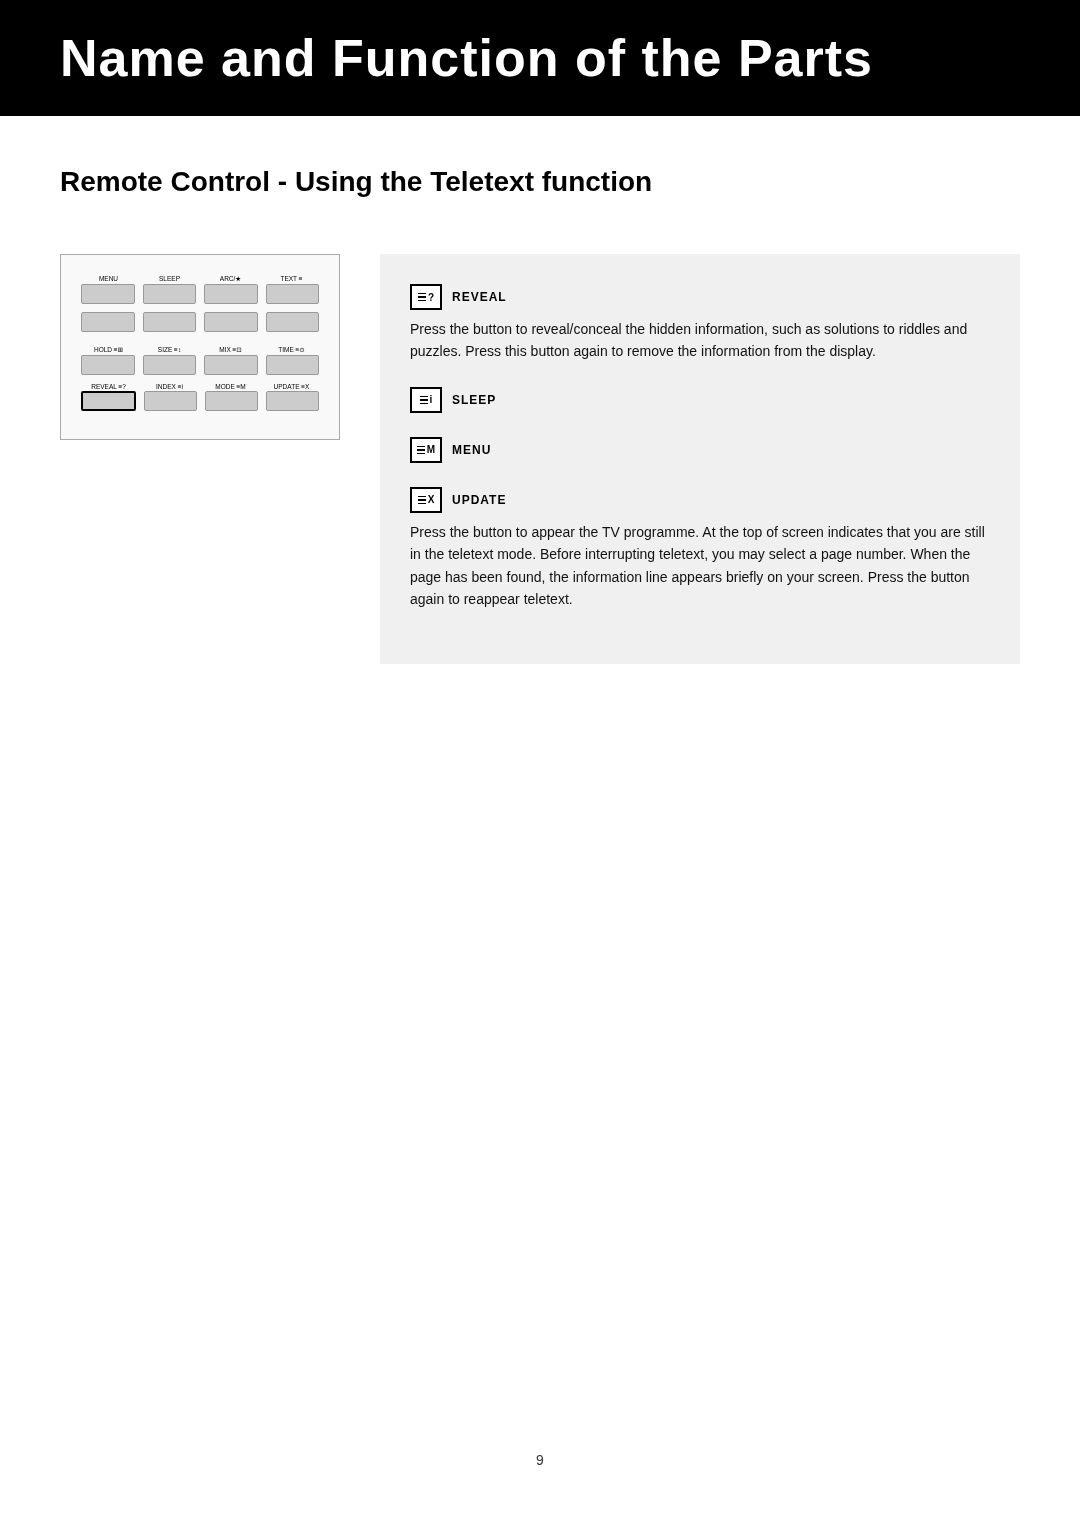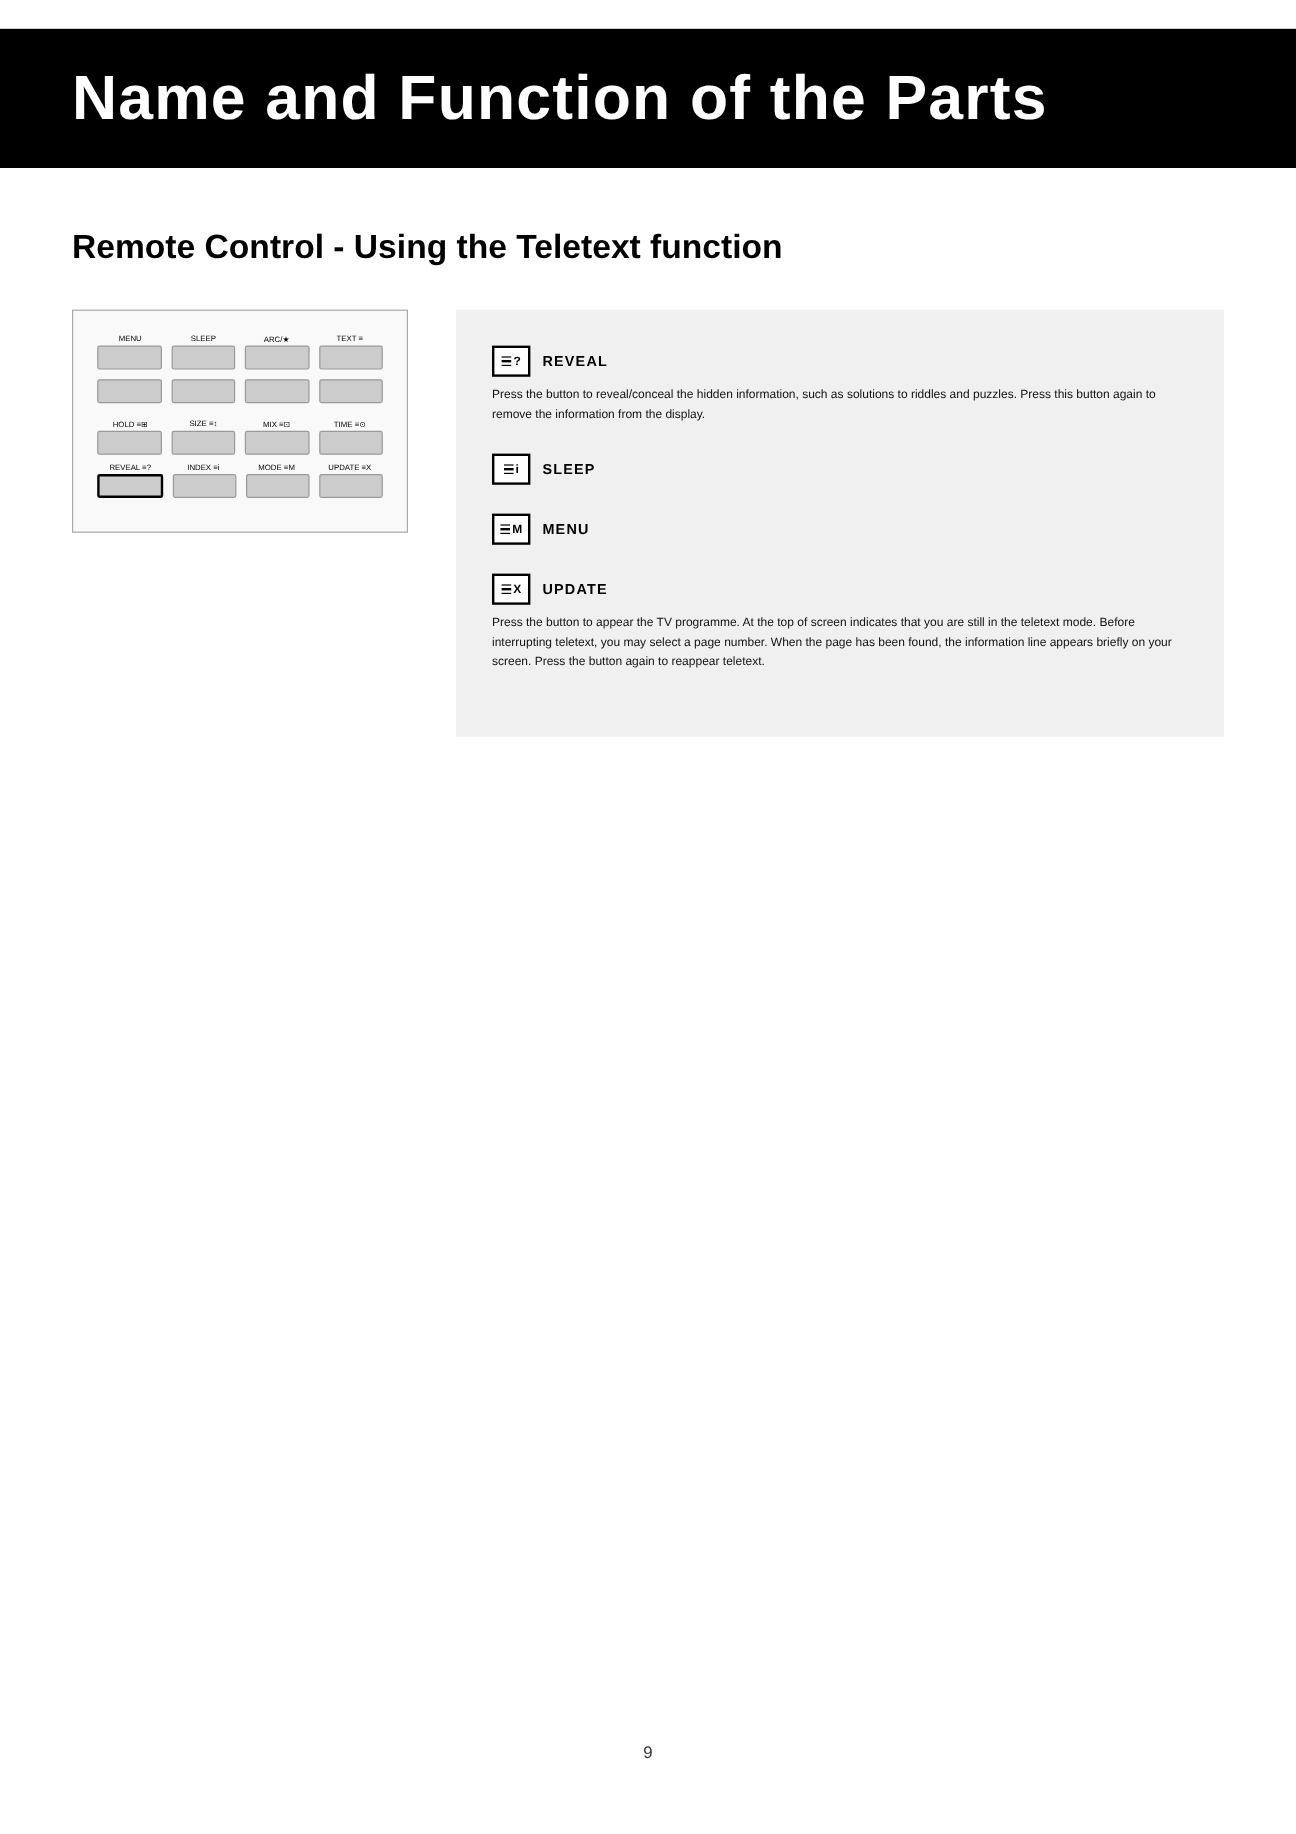--- a/index.html
+++ b/index.html
@@ -11,39 +11,38 @@
       font-family: Arial, sans-serif;
       color: #000000;
       position: relative;
     }
 
     
     .header-banner {
       background: #000000;
       width: 100%;
       padding: 28px 60px;
-      margin-top: 24px;
     }
 
     .header-title {
       color: #ffffff;
       font-size: 52px;
       font-weight: bold;
       letter-spacing: 1px;
     }
 
     
     .main-content {
       padding: 50px 60px;
     }
 
     .section-title {
       font-size: 28px;
       font-weight: bold;
-      margin-bottom: 36px;
+      margin-bottom: 56px;
     }
 
     
     .two-col {
       display: flex;
       gap: 40px;
       align-items: flex-start;
     }
 
     
@@ -123,21 +122,21 @@
       font-weight: bold;
     }
 
     .info-section-title {
       font-size: 12px;
       font-weight: bold;
       letter-spacing: 1px;
     }
 
     .info-section-text {
-      font-size: 10px;
+      font-size: 14px;
       line-height: 1.6;
       color: #111;
     }
 
     
     .page-number {
       text-align: center;
       position: absolute;
       bottom: 60px;
       width: 100%;

